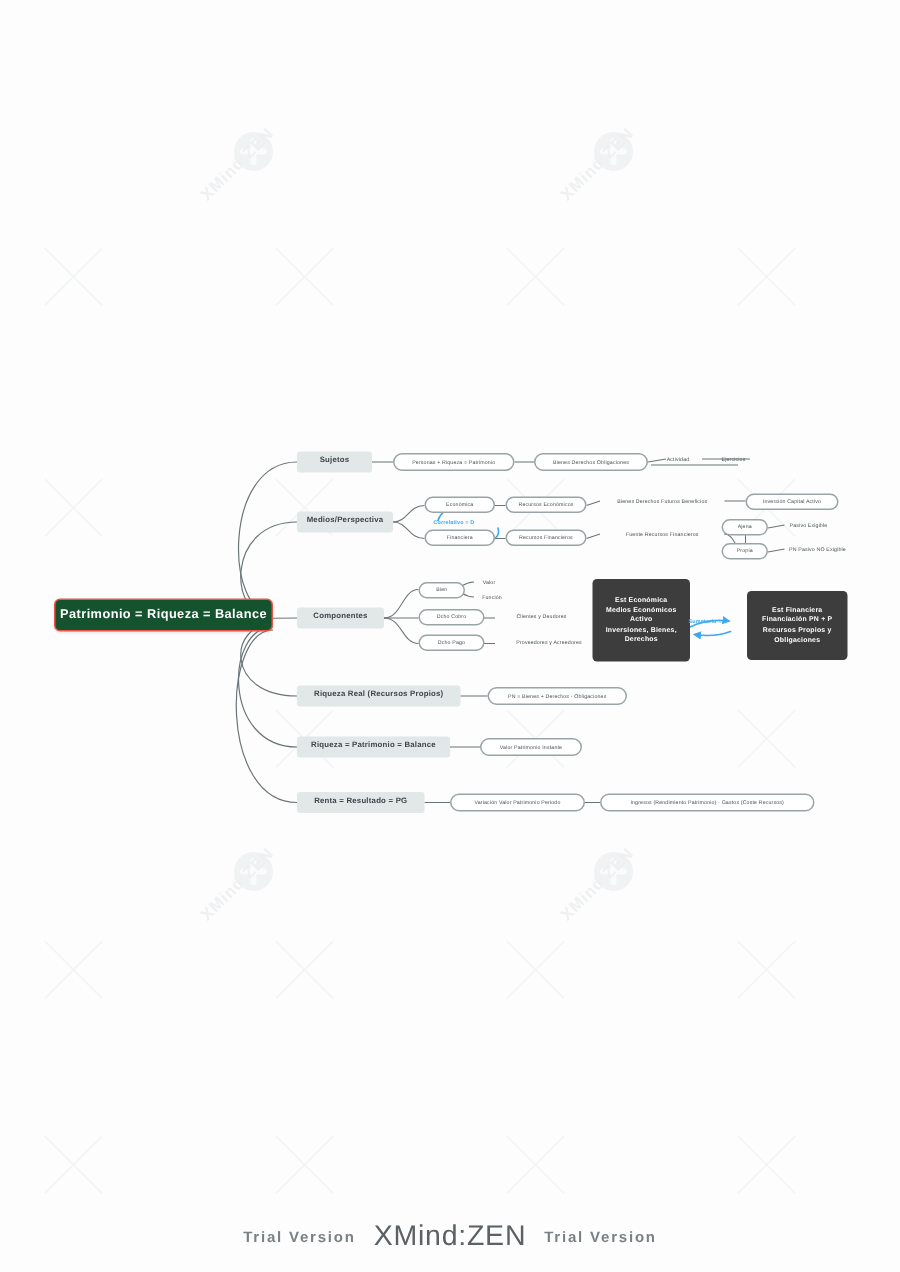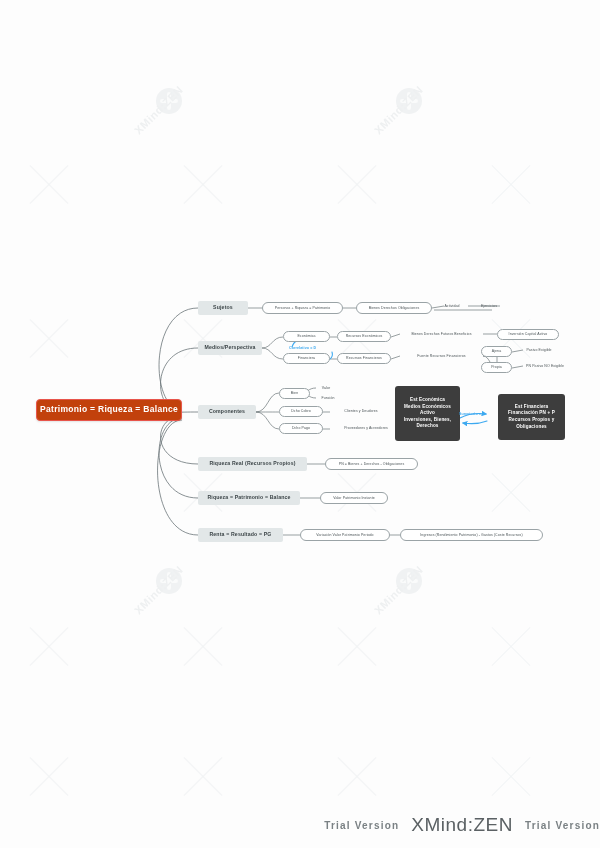--- a/index.html
+++ b/index.html
@@ -84,21 +84,21 @@
     z-index: 2;
     display: flex;
     align-items: center;
     justify-content: center;
     text-align: center;
     line-height: 1.15;
     white-space: nowrap;
   }
 
   .node.central {
-    background: #c2410c;
+    background: #14532d;
     border: 1px solid #e8554b;
     border-radius: 4px;
     color: #ffffff;
     font-size: 8.5px;
     font-weight: 700;
     letter-spacing: 0.3px;
     box-shadow: 0 1px 2px rgba(0,0,0,0.10);
   }
 
   .node.main {
@@ -154,21 +154,21 @@
   }
 
   
   #footer {
     position: absolute;
     left: 0;
     bottom: 12px;
     width: 600px;
     display: flex;
     align-items: center;
-    justify-content: flex-end;
+    justify-content: center;
     gap: 12px;
     z-index: 5;
   }
   .trial {
     font-size: 10px;
     font-weight: 700;
     letter-spacing: 1.2px;
     color: #7a8184;
     font-family: "Liberation Sans", sans-serif;
   }

